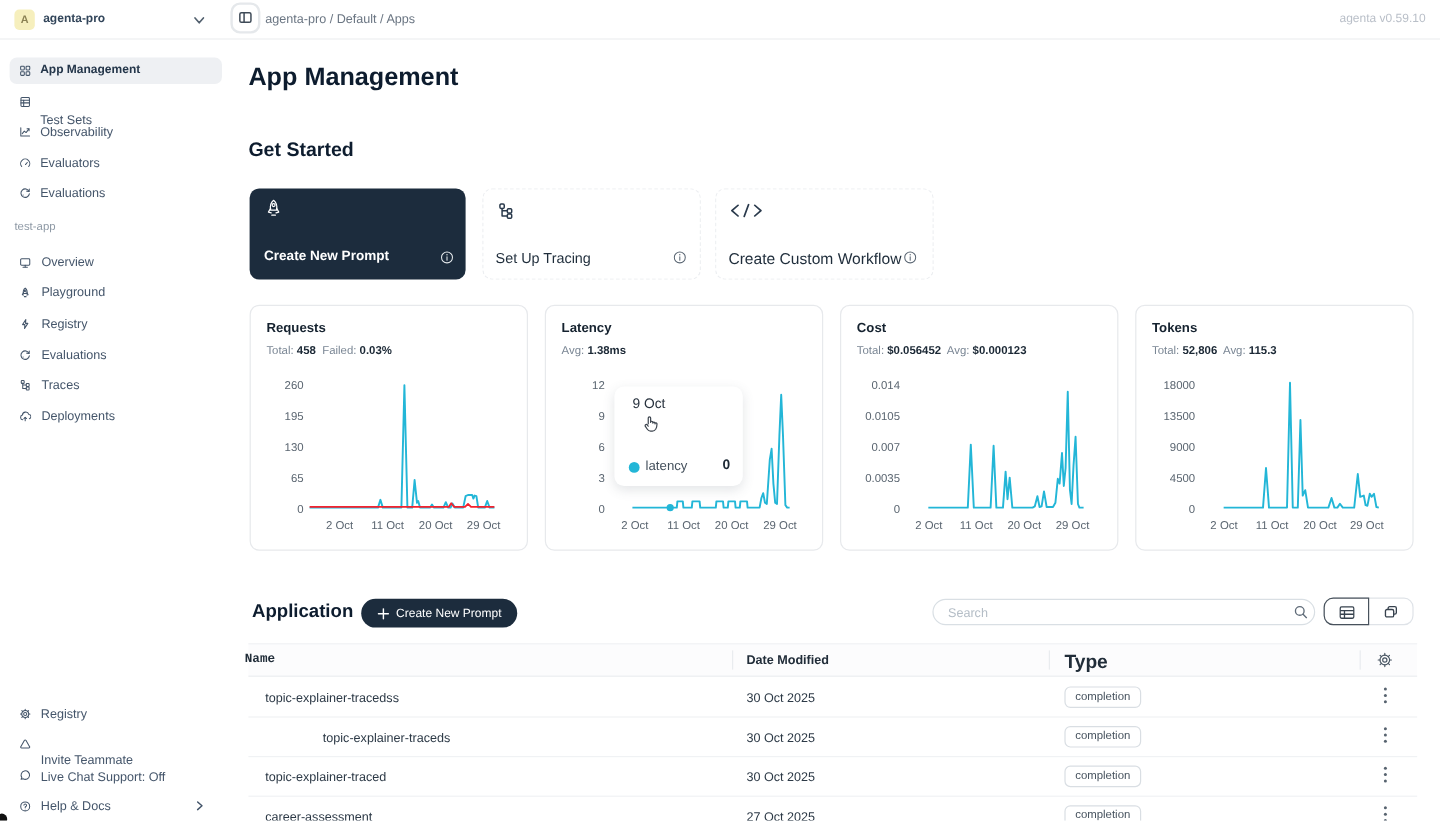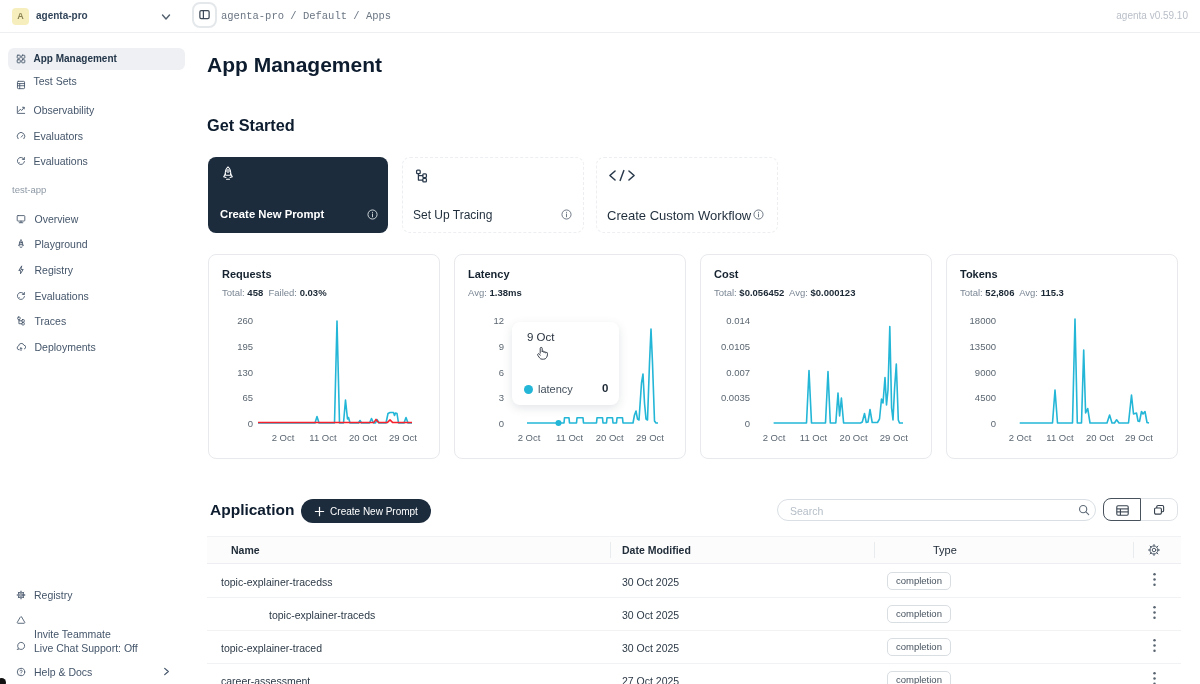--- a/index.html
+++ b/index.html
@@ -25,38 +25,38 @@
   <div class="abs" style="left:36px;top:10px;font-size:10px;font-weight:600;color:#32455a;">agenta-pro</div>
   <svg class="abs" style="left:160px;top:11px;" width="12" height="12" viewBox="0 0 12 12">
       <polyline points="2.5,4 6,8 9.5,4" fill="none" stroke="#52606e" stroke-width="1.4" stroke-linecap="round" stroke-linejoin="round"></polyline>
     </svg>
 
   <div class="abs" style="left:192px;top:2px;width:25px;height:26px;border:2px solid #e5e8eb;border-radius:8px;background:#fff;"></div>
   <svg class="abs" style="left:199px;top:9px;" width="11" height="11" viewBox="0 0 15 15">
       <rect x="1.2" y="2.2" width="12.6" height="10.8" rx="1.8" fill="none" stroke="#3e4a57" stroke-width="1.7"></rect>
       <line x1="6" y1="2.2" x2="6" y2="13" stroke="#3e4a57" stroke-width="1.7"></line>
     </svg>
-  <div class="abs" style="left:221px;top:10px;font-size:10.5px;color:#6b7683;font-family:Liberation Mono, monospace;">agenta-pro / Default / Apps</div>
+  <div class="abs" style="left:221px;top:10px;font-size:10.5px;color:#6b7683;">agenta-pro / Default / Apps</div>
   <div class="abs" style="right:12px;top:10px;font-size:10px;color:#b9bfc8;">agenta v0.59.10</div>
 
   <div class="abs" style="left:8px;top:48px;width:177px;height:22px;border-radius:6px;background:#eef0f3;"></div>
   <svg class="abs icon" style="left:15.5px;top:54px" width="10" height="10" viewBox="0 0 15 15">
       <rect x="1.8" y="1.8" width="4.6" height="4.6" rx="1"></rect>
       <rect x="8.6" y="1.8" width="4.6" height="4.6" rx="1"></rect>
       <rect x="1.8" y="8.6" width="4.6" height="4.6" rx="1"></rect>
       <rect x="8.6" y="8.6" width="4.6" height="4.6" rx="1"></rect>
     </svg>
   <div class="abs" style="left:33.5px;top:53px;font-size:10px;font-weight:600;color:#24364a;">App Management</div>
   <svg class="abs icon" style="left:15.5px;top:79.5px" width="10" height="10" viewBox="0 0 15 15">
       <rect x="2.2" y="2" width="10.6" height="11" rx="1.2"></rect>
       <line x1="2.2" y1="5.4" x2="12.8" y2="5.4"></line>
       <line x1="2.2" y1="8.6" x2="12.8" y2="8.6"></line>
       <line x1="5.6" y1="5.4" x2="5.6" y2="13"></line>
     </svg>
-  <div class="abs" style="left:33.5px;top:75px;font-size:10.5px;color:#44556a;">Test Sets</div>
+  <div class="abs" style="left:33.5px;top:94px;font-size:10.5px;color:#44556a;">Test Sets</div>
   <svg class="abs icon" style="left:15.5px;top:105px" width="10" height="10" viewBox="0 0 15 15">
       <path d="M2,2.2 V12.6 H13"></path>
       <polyline points="3.8,9.6 6.4,6.4 8.6,8.2 12.2,3.6"></polyline>
       <polyline points="9.8,3.4 12.3,3.4 12.3,5.9"></polyline>
     </svg>
   <div class="abs" style="left:33.5px;top:104px;font-size:10.5px;color:#44556a;">Observability</div>
   <svg class="abs icon" style="left:15.5px;top:130.5px" width="10" height="10" viewBox="0 0 15 15">
       <path d="M3.1,11.6 A5.7,5.7 0 1 1 11.9,11.6"></path>
       <line x1="7.8" y1="9.2" x2="10.1" y2="6.6"></line>
     </svg>
@@ -287,23 +287,23 @@
       <line x1="0.8" y1="3.9" x2="12.2" y2="3.9"></line>
       <line x1="0.8" y1="6.9" x2="12.2" y2="6.9"></line>
       <line x1="4.4" y1="3.9" x2="4.4" y2="10"></line>
     </svg>
   <svg class="abs" style="left:1153px;top:503.5px" width="12" height="12" viewBox="0 0 14 14" fill="none" stroke="#37424e" stroke-width="1.3" stroke-linejoin="round">
       <rect x="4.4" y="1.8" width="8" height="7.2" rx="1.5"></rect>
       <rect x="1.8" y="4.6" width="8" height="7.2" rx="1.5" fill="#fff"></rect>
     </svg>
 
   <div class="abs" style="left:207px;top:536px;width:974px;height:28px;background:#fcfcfd;border-top:1px solid #f0f2f4;border-bottom:1px solid #eceef1;"></div>
-  <div class="abs" style="left:231px;top:544px;font-size:10.5px;font-weight:600;color:#212d39;">Name</div>
+  <div class="abs" style="left:204px;top:544px;font-size:10.5px;font-weight:600;color:#212d39;font-family:Liberation Mono, monospace;">Name</div>
   <div class="abs" style="left:622px;top:544px;font-size:10.5px;font-weight:600;color:#212d39;">Date Modified</div>
-  <div class="abs" style="left:933px;top:544px;font-size:11px;font-weight:400;color:#212d39;">Type</div>
+  <div class="abs" style="left:887px;top:544px;font-size:16px;font-weight:700;color:#212d39;">Type</div>
   <div class="abs" style="left:610px;top:542px;width:1px;height:16px;background:#e9ecef;"></div>
   <div class="abs" style="left:874px;top:542px;width:1px;height:16px;background:#e9ecef;"></div>
   <div class="abs" style="left:1133px;top:542px;width:1px;height:16px;background:#e9ecef;"></div>
   <svg class="abs" style="left:1147px;top:543px" width="14" height="14" viewBox="0 0 15 15" fill="none" stroke="#4a5764" stroke-width="1.05" stroke-linecap="round">
       <circle cx="7.5" cy="7.5" r="1.9"></circle>
       <circle cx="7.5" cy="7.5" r="4.3"></circle>
       <path d="M7.5,1.6 v1.6 M7.5,11.8 v1.6 M1.6,7.5 h1.6 M11.8,7.5 h1.6 M3.3,3.3 l1.2,1.2 M10.5,10.5 l1.2,1.2 M11.7,3.3 l-1.2,1.2 M4.5,10.5 l-1.2,1.2"></path>
     </svg>
 
   <div class="abs rowline" style="top:597px;"></div>

